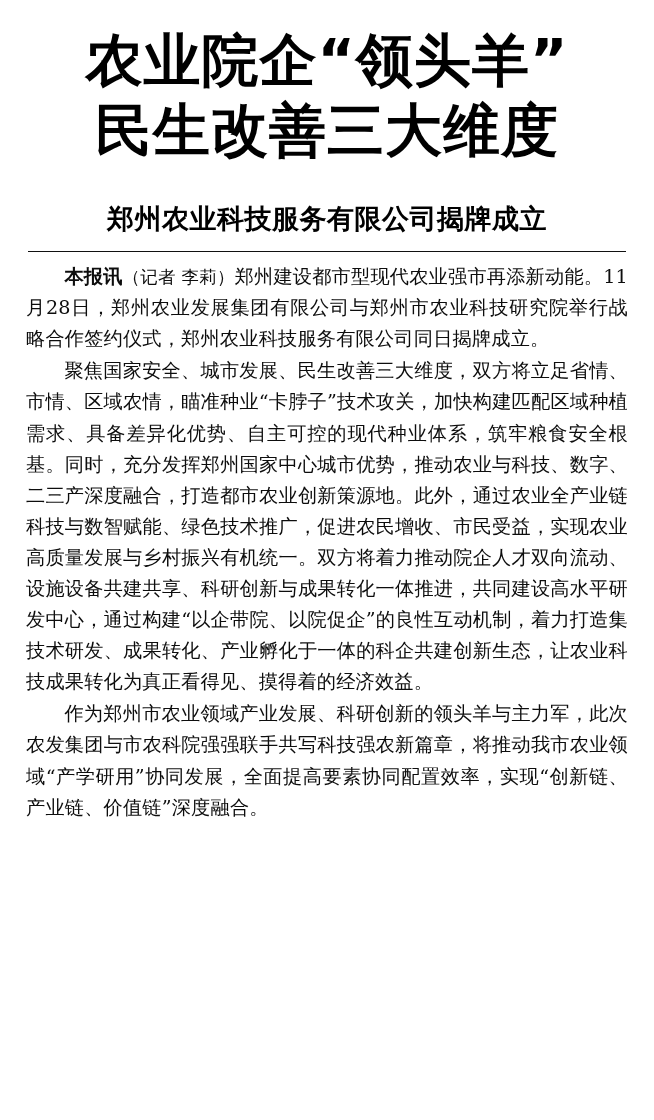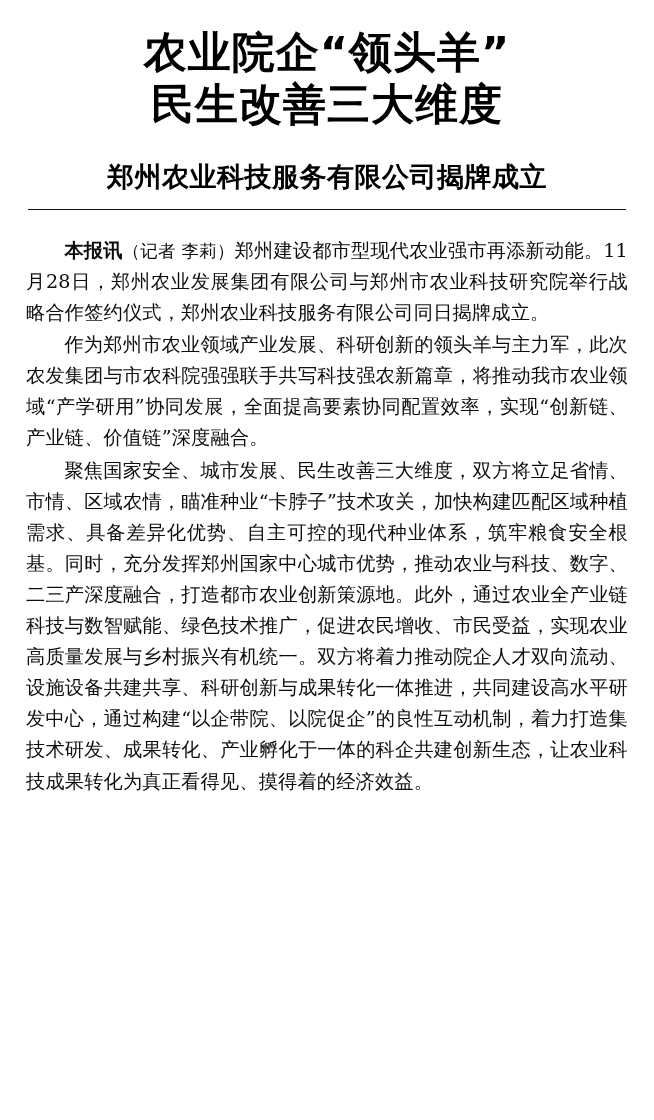--- a/index.html
+++ b/index.html
@@ -18,45 +18,45 @@
     width: 654px;
     height: 1120px;
     box-sizing: border-box;
     padding: 18px 26px 10px 26px;
     position: relative;
   }
   .headline {
     text-align: center;
     font-family: "DejaVu Sans", "Liberation Sans", sans-serif;
     font-weight: bold;
-    font-size: 43px;
+    font-size: 57px;
     line-height: 1.22;
     letter-spacing: 1px;
     color: #000;
     margin-top: 8px;
   }
   .headline .line {
     display: block;
   }
   .subhead {
     text-align: center;
     font-family: "DejaVu Sans", "Liberation Sans", sans-serif;
     font-weight: bold;
     font-size: 27px;
     letter-spacing: 0.5px;
     color: #000;
-    margin-top: 28px;
+    margin-top: 36px;
   }
   .rule {
     border: 0;
     border-top: 1.5px solid #111;
     margin: 14px 2px 0 2px;
   }
   .body {
-    margin-top: 25px;
+    margin-top: 9px;
     font-size: 19.2px;
     line-height: 1.62;
     text-align: justify;
     text-justify: inter-ideograph;
     letter-spacing: 0.2px;
     color: #0d0d0d;
   }
   .body p {
     margin: 0 0 1px 0;
     text-indent: 2em;
@@ -81,17 +81,17 @@
     <span class="line">农业院企“领头羊”</span>
     <span class="line">民生改善三大维度</span>
   </div>
 
   <div class="subhead">郑州农业科技服务有限公司揭牌成立</div>
 
   <hr class="rule">
 
   <div class="body">
     <p class="first"><span class="lead">本报讯</span><span class="byline">（记者 李莉）</span><span>郑州建设都市型现代农业强市再添新动能。11月28日，郑州农业发展集团有限公司与郑州市农业科技研究院举行战略合作签约仪式，郑州农业科技服务有限公司同日揭牌成立。</span></p>
+    <p>聚焦国家安全、城市发展、民生改善三大维度，双方将立足省情、市情、区域农情，瞄准种业“卡脖子”技术攻关，加快构建匹配区域种植需求、具备差异化优势、自主可控的现代种业体系，筑牢粮食安全根基。同时，充分发挥郑州国家中心城市优势，推动农业与科技、数字、二三产深度融合，打造都市农业创新策源地。此外，通过农业全产业链科技与数智赋能、绿色技术推广，促进农民增收、市民受益，实现农业高质量发展与乡村振兴有机统一。双方将着力推动院企人才双向流动、设施设备共建共享、科研创新与成果转化一体推进，共同建设高水平研发中心，通过构建“以企带院、以院促企”的良性互动机制，着力打造集技术研发、成果转化、产业孵化于一体的科企共建创新生态，让农业科技成果转化为真正看得见、摸得着的经济效益。</p>
     <p>作为郑州市农业领域产业发展、科研创新的领头羊与主力军，此次农发集团与市农科院强强联手共写科技强农新篇章，将推动我市农业领域“产学研用”协同发展，全面提高要素协同配置效率，实现“创新链、产业链、价值链”深度融合。</p>
-    <p>聚焦国家安全、城市发展、民生改善三大维度，双方将立足省情、市情、区域农情，瞄准种业“卡脖子”技术攻关，加快构建匹配区域种植需求、具备差异化优势、自主可控的现代种业体系，筑牢粮食安全根基。同时，充分发挥郑州国家中心城市优势，推动农业与科技、数字、二三产深度融合，打造都市农业创新策源地。此外，通过农业全产业链科技与数智赋能、绿色技术推广，促进农民增收、市民受益，实现农业高质量发展与乡村振兴有机统一。双方将着力推动院企人才双向流动、设施设备共建共享、科研创新与成果转化一体推进，共同建设高水平研发中心，通过构建“以企带院、以院促企”的良性互动机制，着力打造集技术研发、成果转化、产业孵化于一体的科企共建创新生态，让农业科技成果转化为真正看得见、摸得着的经济效益。</p>
   </div>
 
 </div>
 
 </body></html>

